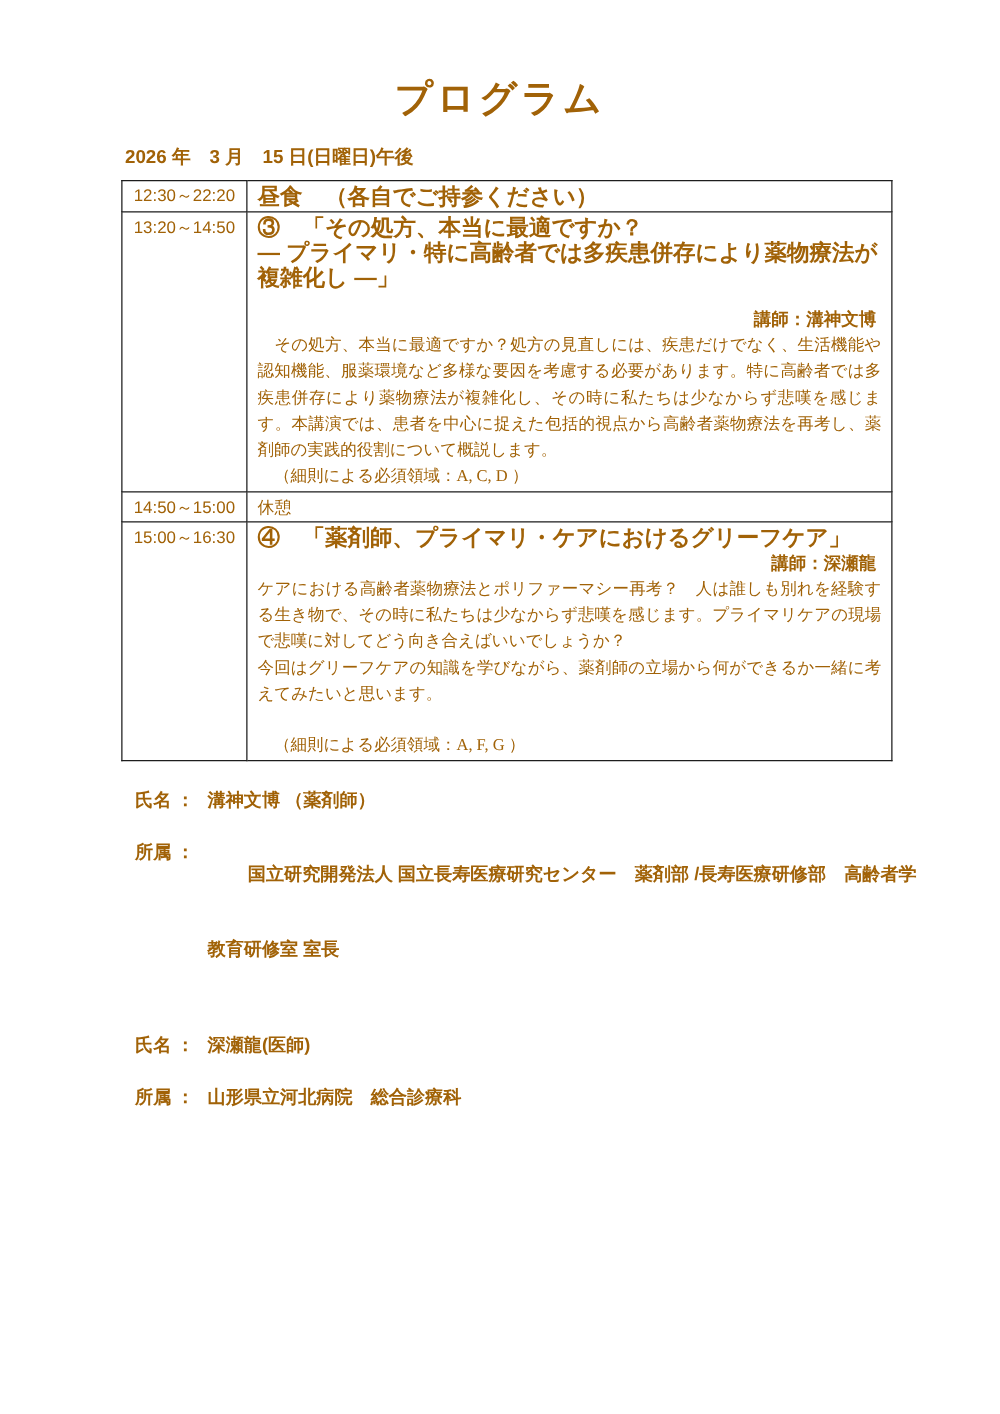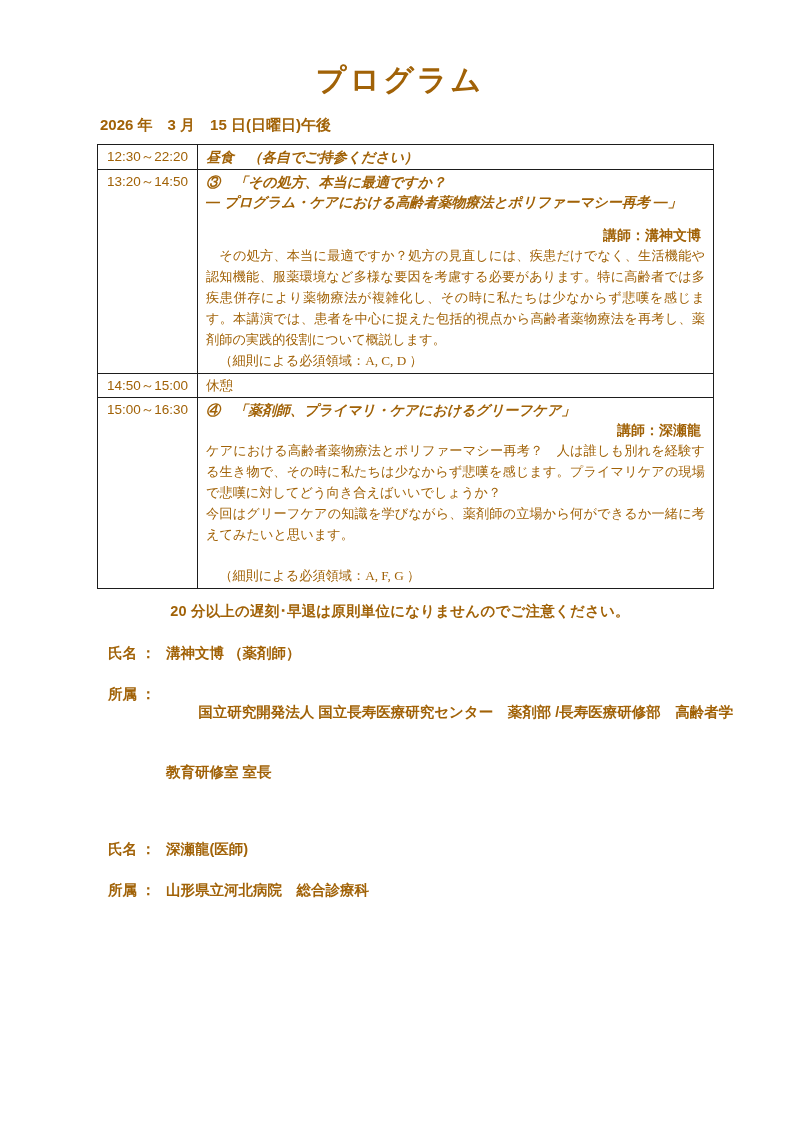--- a/index.html
+++ b/index.html
@@ -42,24 +42,23 @@
   }
   td.time-cell {
     text-align: center;
     font-size: 13.5px;
     line-height: 19px;
     padding-top: 3px;
     letter-spacing: 0;
   }
   .bold-line {
     font-weight: bold;
-    font-size: 14px;
+    font-size: 18px;
     line-height: 20px;
     white-space: pre-wrap;
-    font-style: italic;
   }
   .plain-line {
     font-weight: normal;
     font-size: 13.5px;
     line-height: 19px;
   }
   .lecturer-line {
     font-weight: bold;
     font-size: 14px;
     line-height: 20px;
@@ -134,21 +133,21 @@
         <td class="time-cell">12:30～22:20</td>
         <td>
           <div class="bold-line">昼食　（各自でご持参ください）</div>
         </td>
       </tr>
 
       <tr>
         <td class="time-cell">13:20～14:50</td>
         <td class="cell-pad-bottom">
           <div class="bold-line">③　「その処方、本当に最適ですか？</div>
-          <div class="bold-line">― プログラム・ケアにおける高齢者薬物療法とポリファーマシー再考 ―」</div>
+          <div class="bold-line">― プライマリ・特に高齢者では多疾患併存により薬物療法が複雑化し ―」</div>
           <div class="lecturer-line lecturer-gap">講師：溝神文博</div>
           <div class="body-par">　その処方、本当に最適ですか？処方の見直しには、疾患だけでなく、生活機能や認知機能、服薬環境など多様な要因を考慮する必要があります。特に高齢者では多疾患併存により薬物療法が複雑化し、その時に私たちは少なからず悲嘆を感じます。本講演では、患者を中心に捉えた包括的視点から高齢者薬物療法を再考し、薬剤師の実践的役割について概説します。</div>
           <div class="note-line">　（細則による必須領域：A, C, D ）</div>
         </td>
       </tr>
 
       <tr>
         <td class="time-cell">14:50～15:00</td>
         <td>
           <div class="plain-line">休憩</div>
@@ -161,21 +160,20 @@
           <div class="bold-line">④　「薬剤師、プライマリ・ケアにおけるグリーフケア」</div>
           <div class="lecturer-line">講師：深瀬龍</div>
           <div class="body-par">ケアにおける高齢者薬物療法とポリファーマシー再考？　人は誰しも別れを経験する生き物で、その時に私たちは少なからず悲嘆を感じます。プライマリケアの現場で悲嘆に対してどう向き合えばいいでしょうか？</div>
           <div class="body-par">今回はグリーフケアの知識を学びながら、薬剤師の立場から何ができるか一緒に考えてみたいと思います。</div>
           <div class="note-line note-gap">　（細則による必須領域：A, F, G ）</div>
         </td>
       </tr>
     </tbody>
   </table>
 
-  <div class="notice">20 分以上の遅刻･早退は原則単位になりませんのでご注意ください。</div>
 
   <div class="instructors">
 
 
     <div class="field-row">
       <span class="field-label">氏名 ：</span>
       <span class="field-value">溝神文博 （薬剤師）</span>
     </div>
 
     <div class="field-row">

